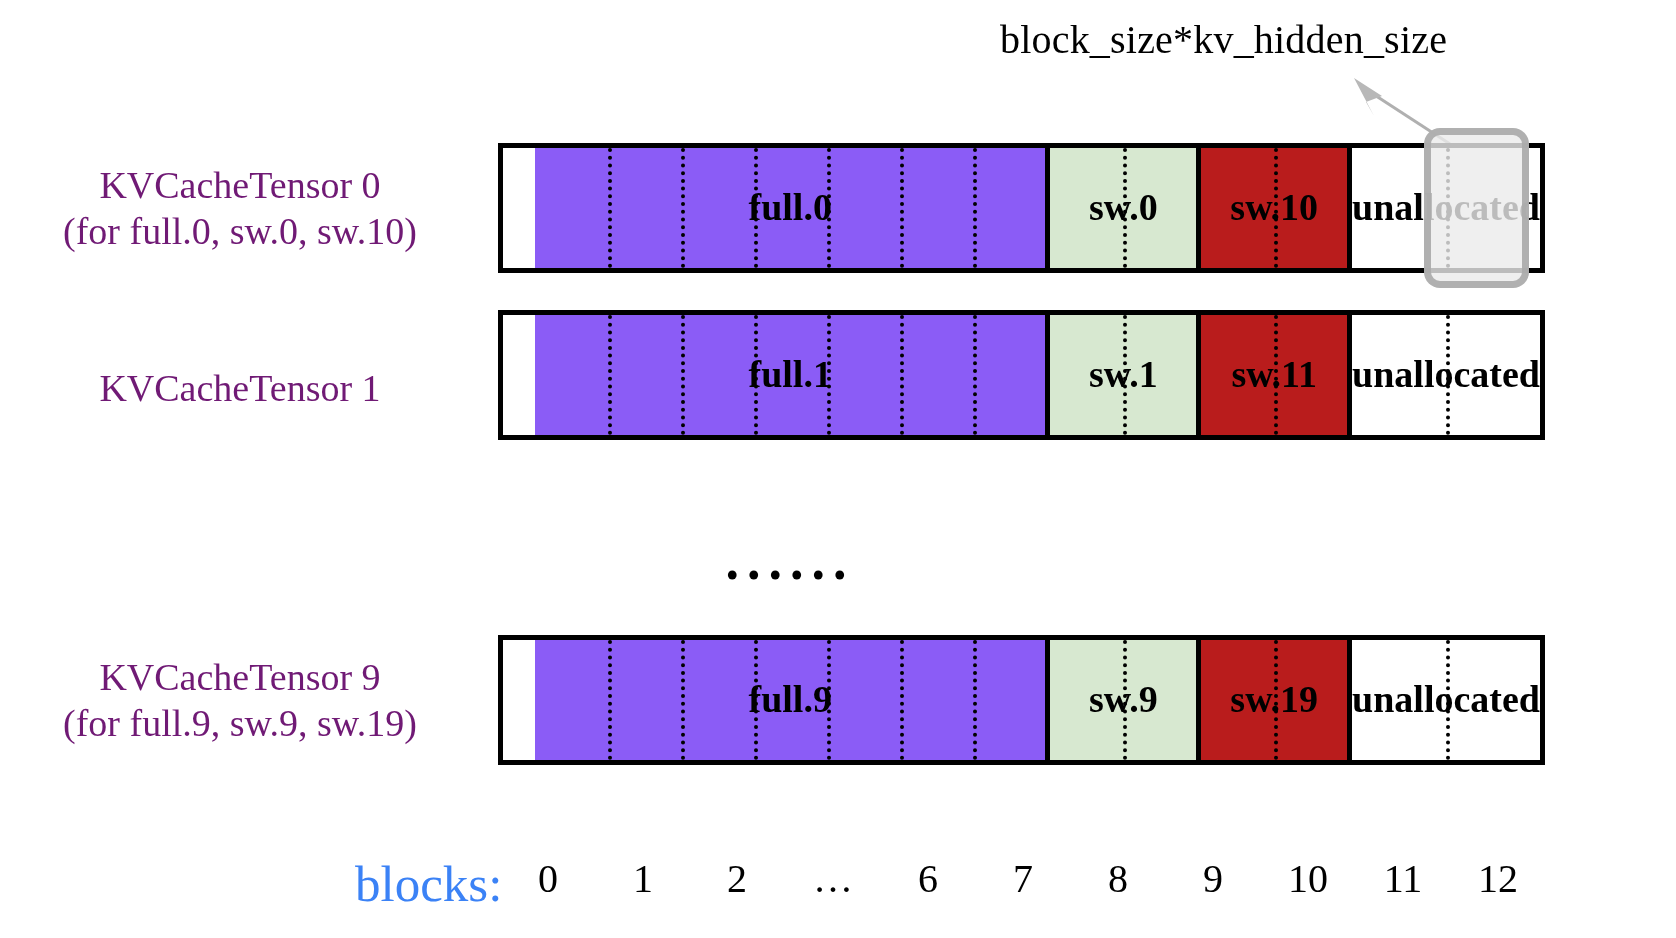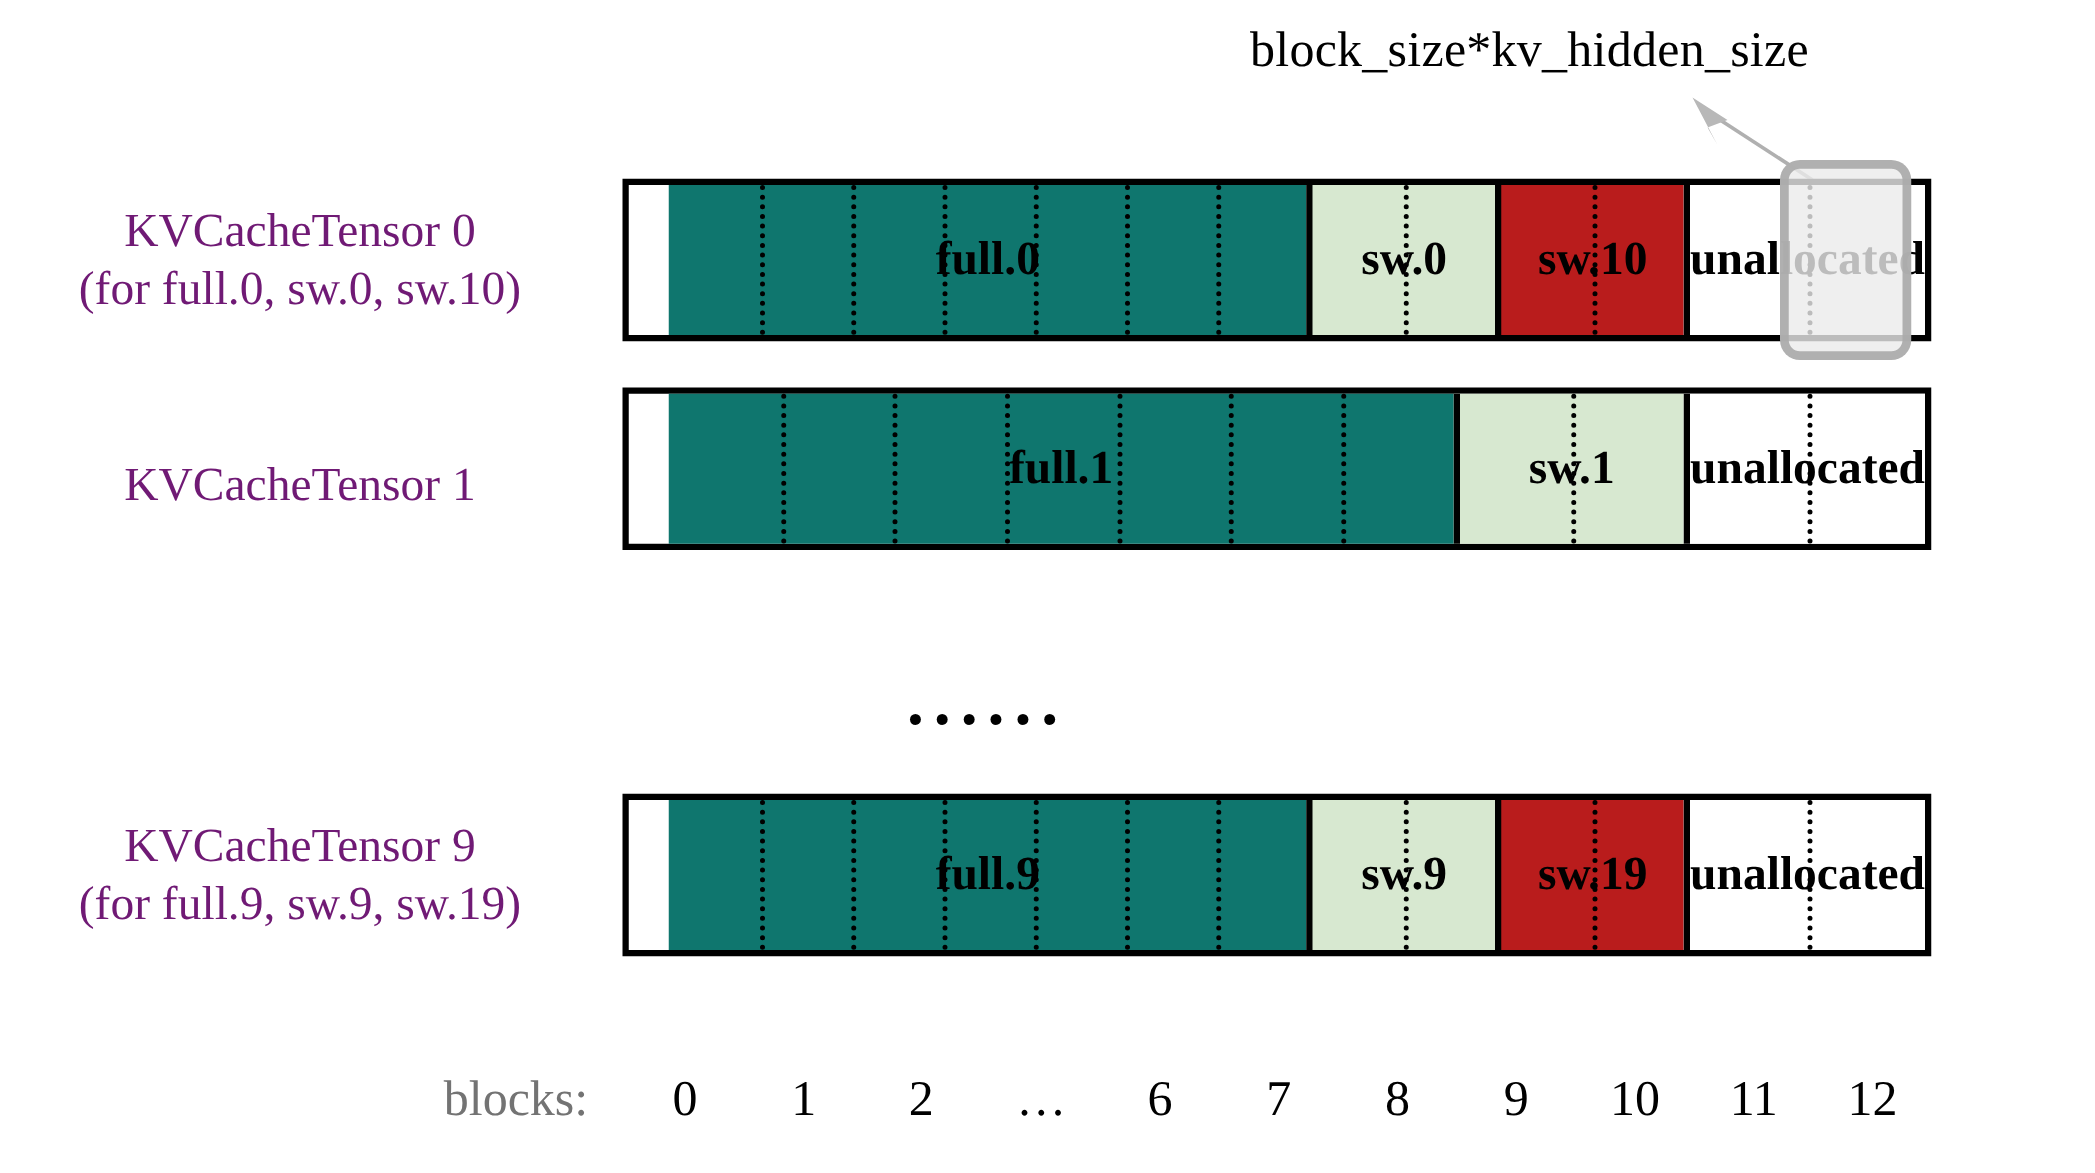--- a/index.html
+++ b/index.html
@@ -63,21 +63,21 @@
     box-sizing: border-box;
     display: flex;
     align-items: center;
     justify-content: center;
     font-size: 38px;
     font-weight: bold;
     color: #000;
     overflow: visible;
   }
   .seg + .seg { border-left: 5px solid #000; }
-  .seg.full { background: #0f766e; margin-left: 32px; }
+  .seg.full { background: #8b5cf6; margin-left: 32px; }
   .seg.sw-light { background: #d7e8d0; }
   .seg.sw-dark  { background: #b91c1c; }
   .seg.unalloc  { background: #ffffff; }
 
   .seg-text {
     position: relative;
     z-index: 3;
     text-align: center;
     line-height: 1.05;
     pointer-events: none;
@@ -111,22 +111,22 @@
     position: absolute;
     left: 0;
     top: 855px;
     width: 1676px;
     height: 70px;
   }
   #blocks-axis-title {
     position: absolute;
     left: 355px;
     top: 0;
-    font-size: 40px;
-    color: #737373;
+    font-size: 51px;
+    color: #3b82f6;
   }
   .axis-tick {
     position: absolute;
     top: 0;
     width: 80px;
     margin-left: -40px;
     text-align: center;
     font-size: 40px;
     color: #000;
   }
@@ -193,20 +193,24 @@
     <div class="block-divider" style="left:28.5714%"></div>
     <div class="block-divider" style="left:42.8571%"></div>
     <div class="block-divider" style="left:57.1428%"></div>
     <div class="block-divider" style="left:71.4285%"></div>
     <div class="block-divider" style="left:85.7142%"></div>
     <span class="seg-text">full.1</span>
   </div>
   <div class="seg sw-light" style="flex:2">
     <div class="block-divider" style="left:50%"></div>
     <span class="seg-text">sw.1</span>
+  </div>
+  <div class="seg sw-dark" style="flex:2">
+    <div class="block-divider" style="left:50%"></div>
+    <span class="seg-text">sw.11</span>
   </div>
   <div class="seg unalloc" style="flex:2">
     <div class="block-divider" style="left:50%"></div>
     <span class="seg-text">unallocated</span>
   </div>
 </div>
 
 <div id="row-ellipsis">......</div>
 
 <div class="row-label" style="top:654px;">

